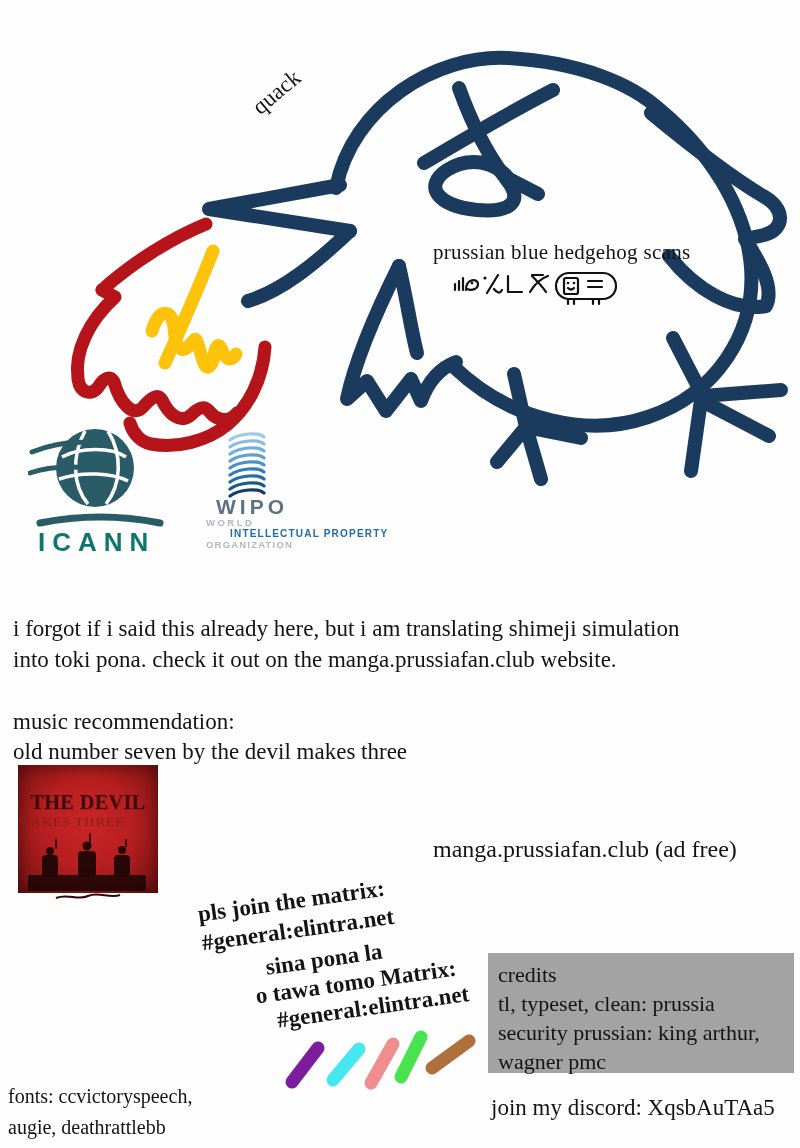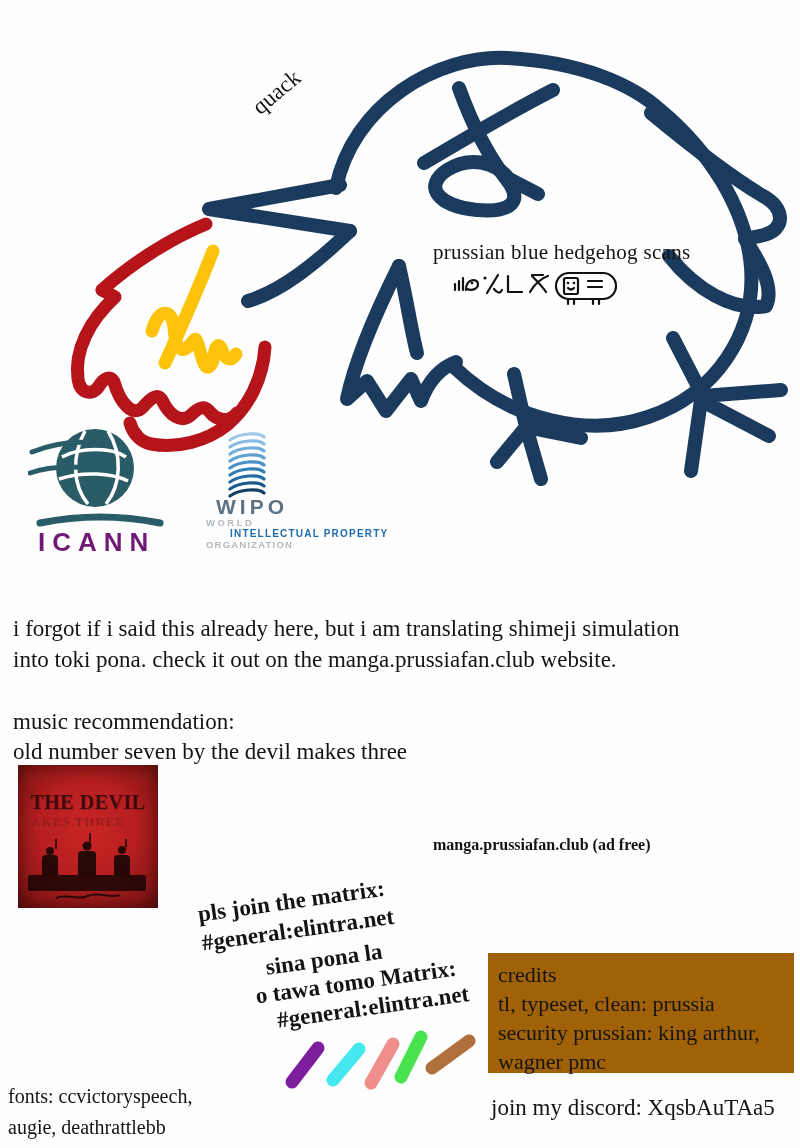--- a/index.html
+++ b/index.html
@@ -7,51 +7,51 @@
   .page{position:relative;width:800px;height:1148px;background:#fefefe;overflow:hidden;
         font-family:"Liberation Serif","DejaVu Serif",serif;color:#141414;}
   .abs{position:absolute;}
   svg{display:block;}
 
   .quack{left:264px;top:94px;font-size:23px;transform:rotate(-40deg);transform-origin:left bottom;}
   .pbhs{left:433px;top:240px;font-size:21px;letter-spacing:.3px;}
 
   
   .icann-text{left:38px;top:527px;font-family:"Liberation Sans",sans-serif;font-weight:bold;
-              font-size:26px;letter-spacing:7px;color:#701a75;}
+              font-size:26px;letter-spacing:7px;color:#0f766e;}
   .wipo-name{left:204px;top:495px;font-family:"Liberation Sans",sans-serif;font-weight:bold;
              font-size:21px;letter-spacing:4px;color:#5d7384;margin-left:12px;}
   .wipo-sub{font-family:"Liberation Sans",sans-serif;font-weight:bold;}
   .wipo-world{left:206px;top:517px;font-size:9.5px;letter-spacing:2.5px;color:#b2b8be;}
   .wipo-ip{left:206px;top:528px;font-size:10px;letter-spacing:1.2px;color:#1e6cae;margin-left:24px;}
   .wipo-org{left:206px;top:539px;font-size:9.5px;letter-spacing:1.2px;color:#b2b8be;}
 
   .line1{left:13px;top:553px;font-size:23px;}
   .para{left:13px;top:613px;font-size:23px;line-height:31px;}
   .music{left:13px;top:707px;font-size:23px;line-height:30px;}
 
   
-  .album{left:18px;top:765px;width:140px;height:143px;
+  .album{left:18px;top:765px;width:140px;height:128px;
          background:radial-gradient(circle at 50% 45%, #c92525 0%, #b71f20 45%, #8e1717 78%, #661010 100%);
          box-shadow:inset 0 0 18px rgba(30,4,4,.55);}
   .album-t1{position:absolute;left:0;top:26px;width:100%;text-align:center;font-weight:bold;
             font-size:20px;color:#30090b;letter-spacing:.5px;opacity:.9;text-shadow:1px 1px 0 rgba(120,20,20,.5);}
   .album-t2{position:absolute;left:0;top:49px;width:100%;text-align:left;font-weight:bold;
             font-size:13px;color:#8f1d1c;letter-spacing:1px;opacity:.85;}
   .album-sil{position:absolute;left:0;top:60px;}
 
-  .site{left:433px;top:836px;font-size:16px;font-weight:bold;}
+  .site{left:433px;top:836px;font-size:24px;font-weight:normal;}
 
   .matrix1{left:196px;top:900px;font-size:23px;font-weight:bold;line-height:29px;
            transform:rotate(-8deg);transform-origin:left top;}
   .matrix2{left:250px;top:956px;font-size:23px;font-weight:bold;line-height:27px;
            transform:rotate(-8deg);transform-origin:left top;}
   .ind1{margin-left:14px;} .ind3{margin-left:18px;}
 
-  .credits{left:488px;top:953px;width:306px;height:120px;background:#a16207;
+  .credits{left:488px;top:953px;width:306px;height:120px;background:#a3a3a3;
            font-size:22px;line-height:29px;padding:7px 0 0 10px;box-sizing:border-box;}
 
   .fonts{left:8px;top:1081px;font-size:20px;line-height:31px;}
   .discord{left:491px;top:1095px;font-size:23px;}
 </style>
 </head>
 <body>
 
 <div class="page">
 

